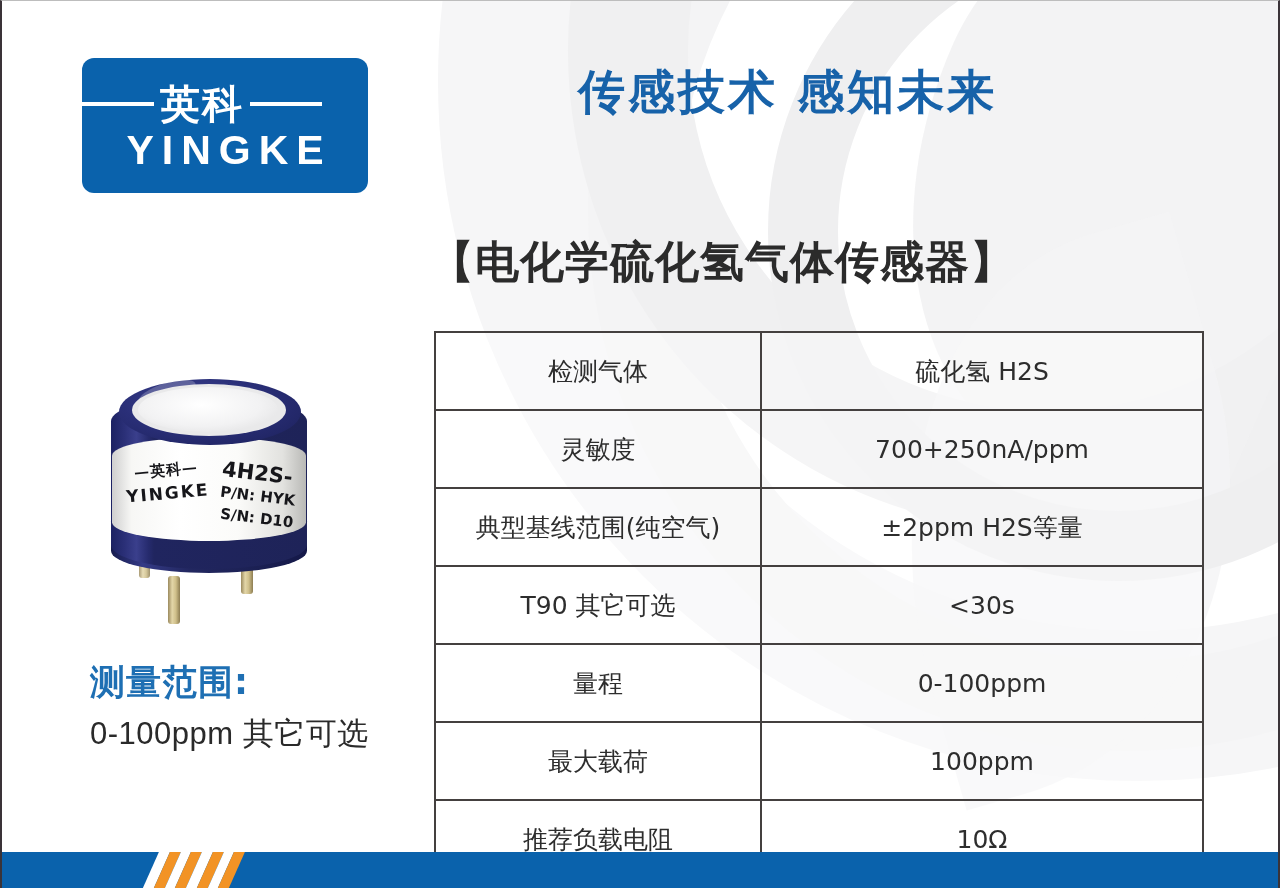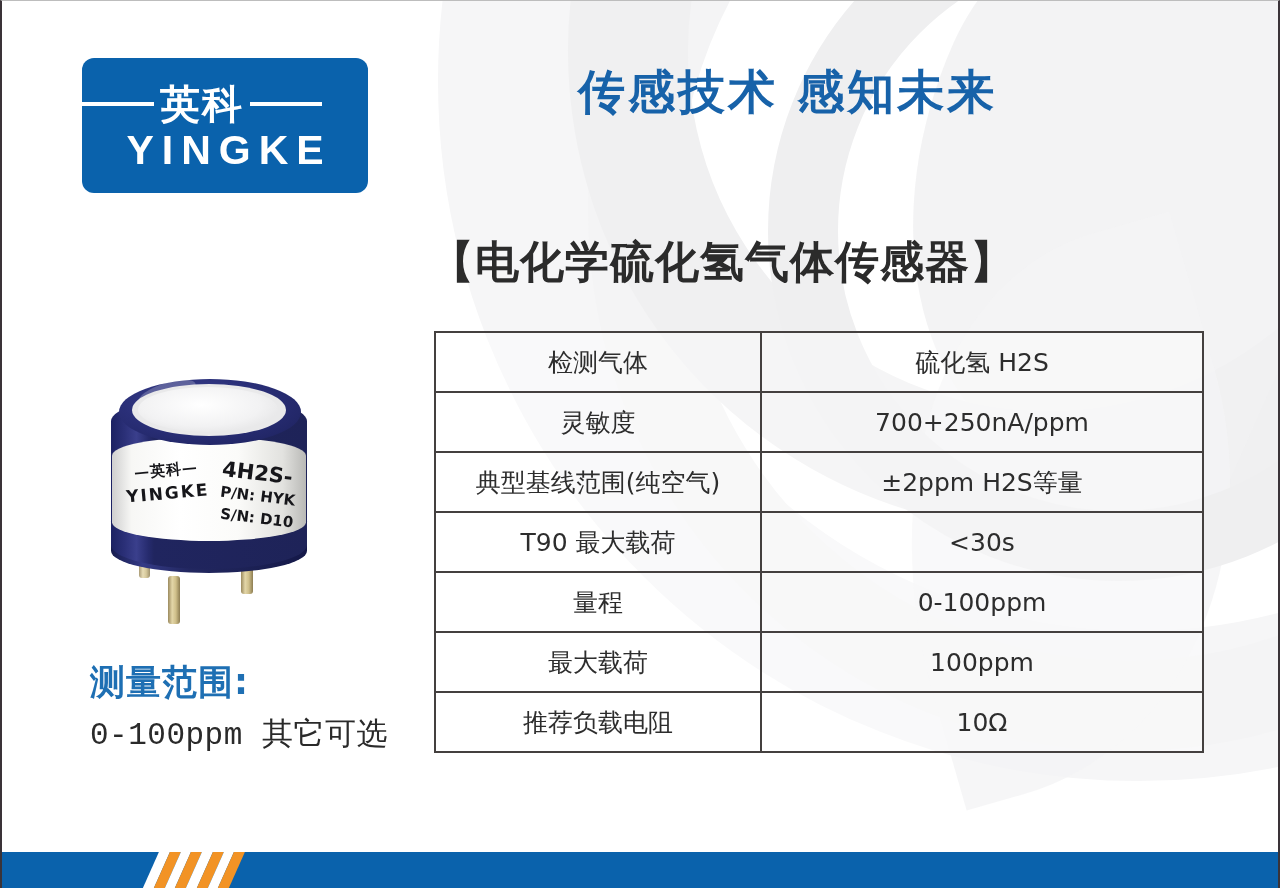--- a/index.html
+++ b/index.html
@@ -166,21 +166,21 @@
     table-layout: fixed;
     background: rgba(255,255,255,0.35);
   }
   .spec-table td {
     border: 2px solid #44403f;
     height: 50px;
     text-align: center;
     vertical-align: middle;
     font-size: 25px;
     color: #2d2d2d;
-    padding: 4px 6px;
+    padding: 13px 6px;
     font-family: "DejaVu Sans", "Liberation Sans", sans-serif;
     white-space: nowrap;
   }
   .spec-table td.key { width: 312px; }
   .spec-table td.val { width: 428px; margin-top: 20px; }
 
   
   .sensor {
     position: absolute;
     left: 103px;
@@ -323,21 +323,21 @@
     letter-spacing: 1px;
     font-family: "DejaVu Sans", "Liberation Sans", sans-serif;
   }
   .range-value {
     position: absolute;
     left: 88px;
     top: 712px;
     font-size: 31px;
     color: #2a2a2a;
     letter-spacing: 0.5px;
-    font-family: Liberation Mono, monospace;
+    font-family: Liberation Sans, sans-serif;
   }
 
   
   .footer {
     position: absolute;
     left: 0;
     right: 0;
     bottom: 0;
     height: 36px;
     background: #0a62ac;
@@ -422,21 +422,21 @@
         </tr>
         <tr>
           <td class="key">灵敏度</td>
           <td class="val">700+250nA/ppm</td>
         </tr>
         <tr>
           <td class="key">典型基线范围(纯空气)</td>
           <td class="val">±2ppm H2S等量</td>
         </tr>
         <tr>
-          <td class="key">T90 最大载荷</td>
+          <td class="key">T90 其它可选</td>
           <td class="val">&lt;30s</td>
         </tr>
         <tr>
           <td class="key">量程</td>
           <td class="val">0-100ppm</td>
         </tr>
         <tr>
           <td class="key">最大载荷</td>
           <td class="val">100ppm</td>
         </tr>

